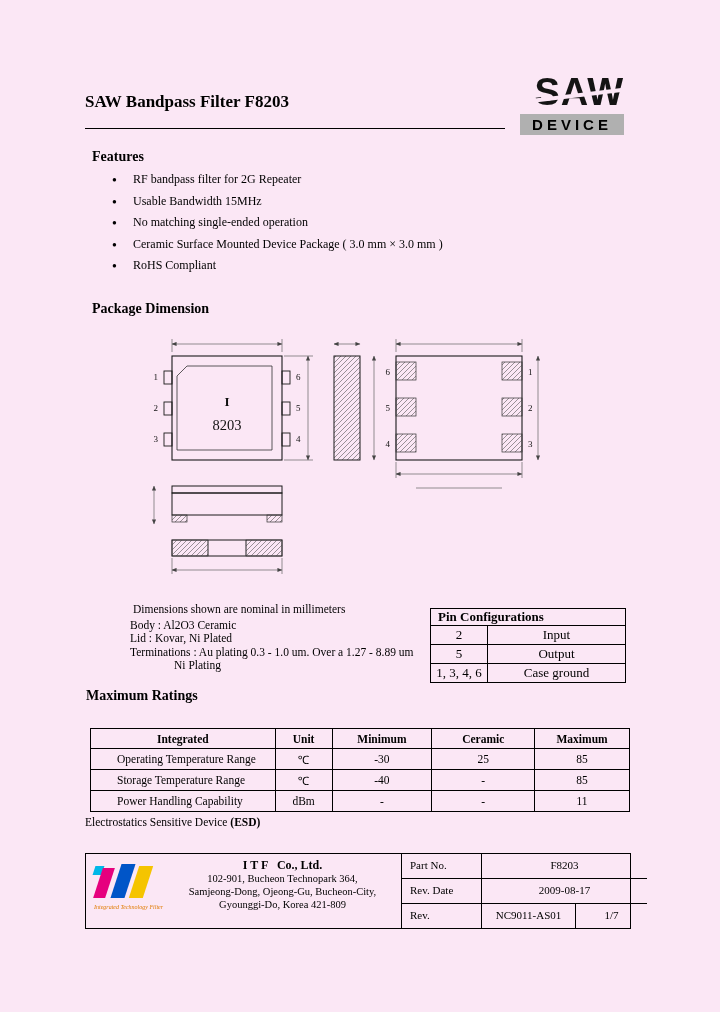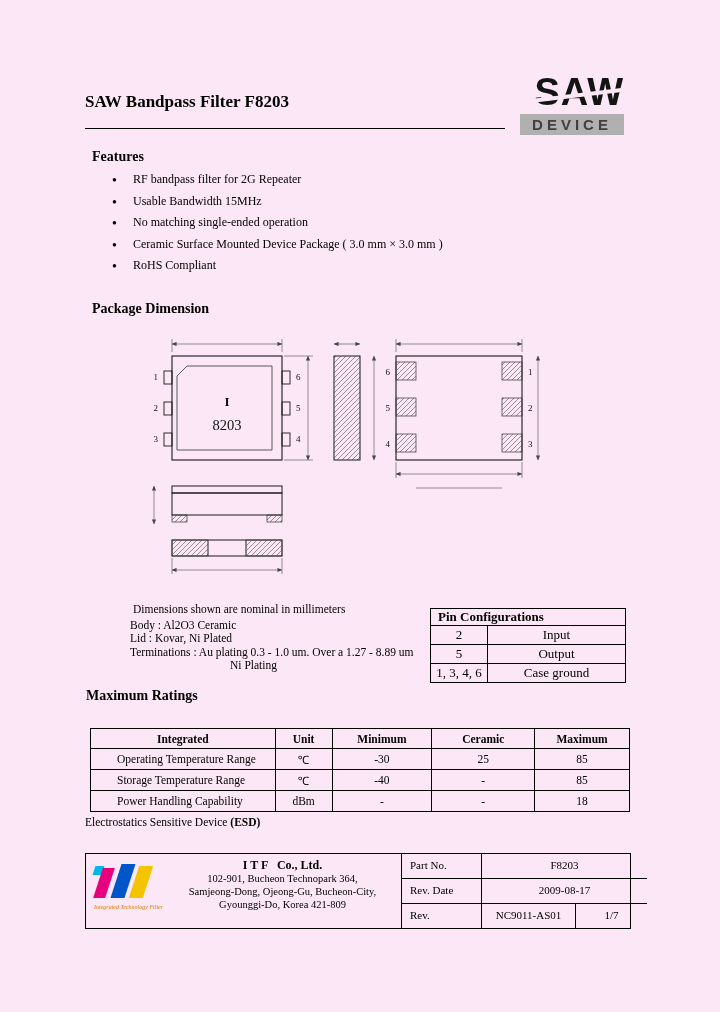--- a/index.html
+++ b/index.html
@@ -19,21 +19,21 @@
 
   
   .brand { position:absolute; left:520px; top:72px; width:104px; }
   .brand-saw {
     font-family:"Liberation Sans", sans-serif; font-weight:bold;
     font-size:38px; line-height:40px; color:#141414; text-align:right;
     letter-spacing:1px; position:relative;
   }
   .brand-slash { position:absolute; top:22px; left:-4px; width:112px; height:4px;
     background:#fbe7f5; transform:rotate(-7deg); }
-  .brand-device { margin-top:2px; background:#b0b0b0; color:#404040;
+  .brand-device { margin-top:2px; background:#b0b0b0; color:#000000;
     font-family:"Liberation Sans", sans-serif; font-weight:bold;
     font-size:15px; letter-spacing:4px; text-align:center; height:21px; line-height:21px; }
 
   
   .sec-heading { position:absolute; font-size:14px; font-weight:bold; }
   .h-features { left:92px; top:149px; }
   .h-package  { left:92px; top:301px; }
   .h-ratings  { left:86px; top:688px; }
 
   
@@ -44,21 +44,21 @@
 
   
   .pkg-svg { position:absolute; left:138px; top:334px; }
   .pkg-svg text { font-family:"Liberation Serif", serif; fill:#111; }
   .pinlabel { font-size:9px; }
   .mark-i { font-size:13px; font-weight:bold; }
   .mark-num { font-size:14.5px; }
 
   .dim-note { position:absolute; left:133px; top:603px; font-size:11.5px; }
   .mat-notes { position:absolute; left:130px; top:619px; font-size:11.5px; line-height:13.4px; }
-  .mat-indent { margin-left:100px; }
+  .mat-indent { margin-left:44px; }
 
   
   .pin-table { position:absolute; left:430px; top:593px; width:196px;
     border-collapse:collapse; font-size:13px;margin-top:15px; }
   .pin-table td { border:1px solid #000; height:19px; text-align:center; }
   .pin-table .pt-title { font-weight:bold; text-align:left; padding-left:7px; height:17px; }
   .pin-table .pt-pin { width:57px; }
 
   
   .ratings-table { position:absolute; left:90px; top:728px; width:540px;
@@ -298,21 +298,21 @@
         <td>℃</td>
         <td>-40</td>
         <td>-</td>
         <td>85</td>
       </tr>
       <tr>
         <td class="param">Power Handling Capability</td>
         <td>dBm</td>
         <td>-</td>
         <td>-</td>
-        <td>18</td>
+        <td>11</td>
       </tr>
     </tbody>
   </table>
 
   <div class="esd-note">
     <span>Electrostatics Sensitive Device </span><b>(ESD)</b>
   </div>
 
   <footer class="footer">
     <div class="f-left">

